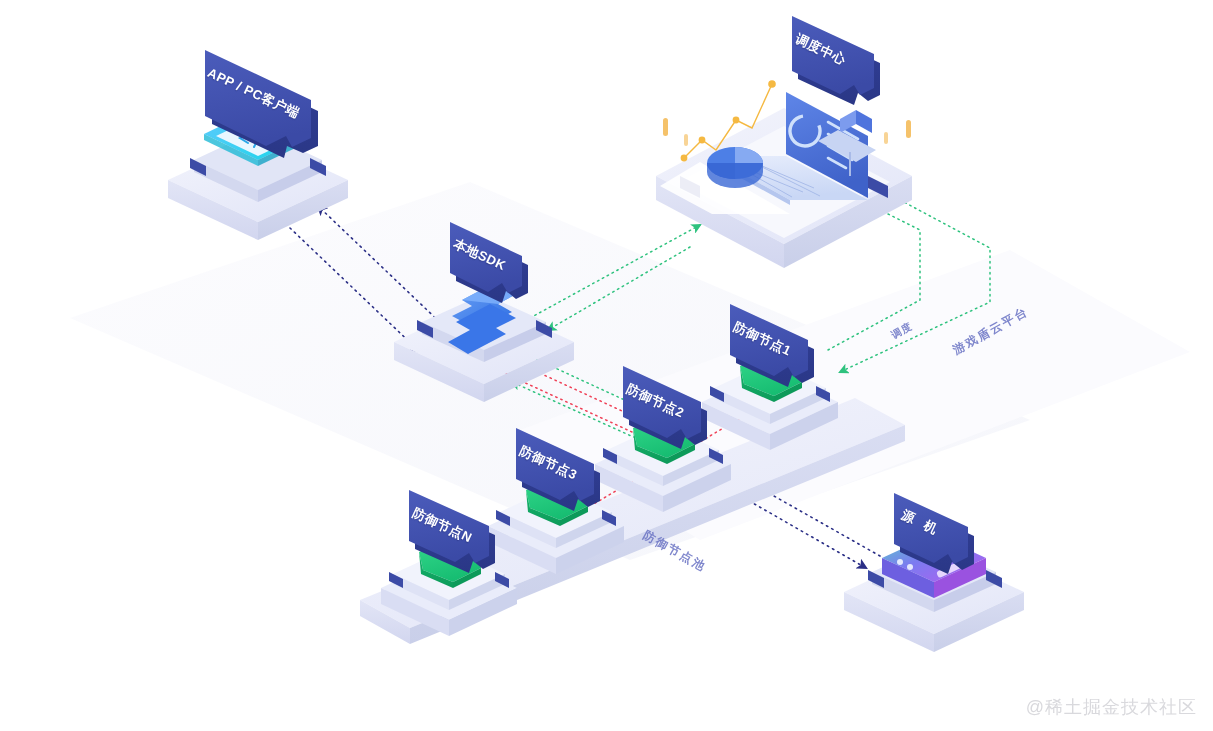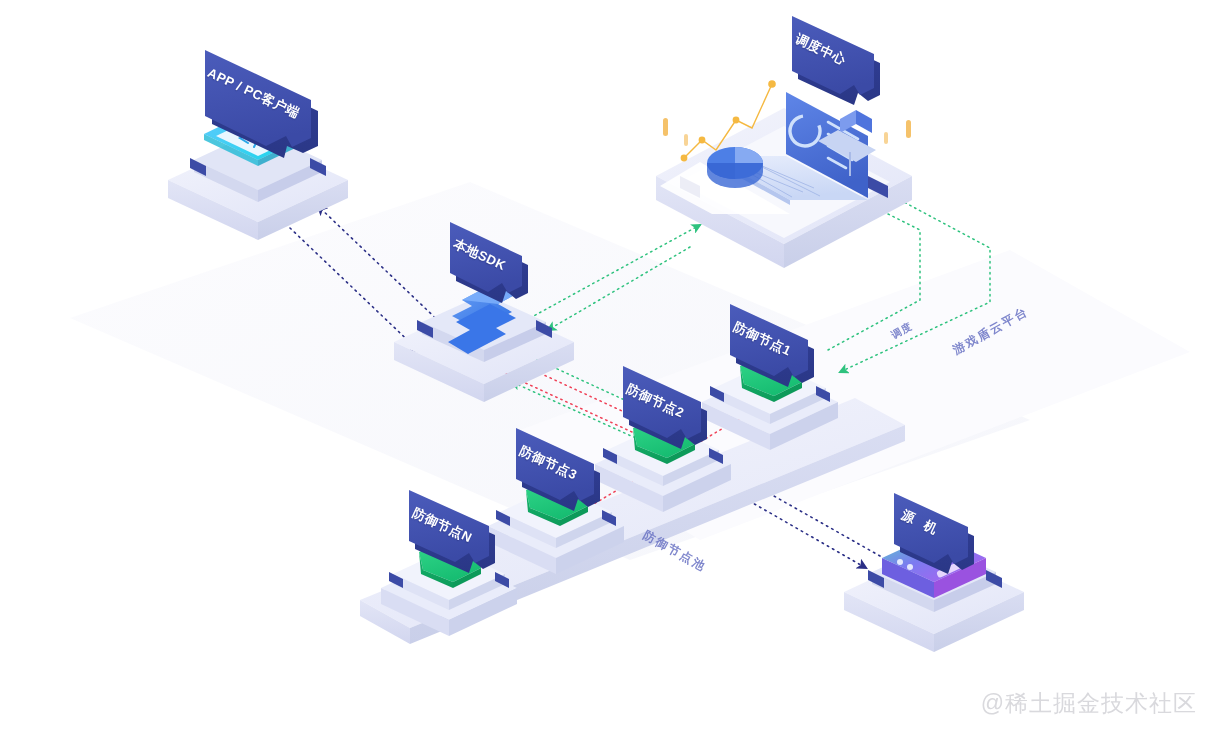--- a/index.html
+++ b/index.html
@@ -26,21 +26,21 @@
     font-size:12px;
     font-weight:600;
     letter-spacing:2px;
     white-space:nowrap;
     opacity:.85;
   }
   .watermark{
     position:absolute;
     right:16px;bottom:12px;
     color:#d9d9dd;
-    font-size:23px;
+    font-size:18px;
     letter-spacing:1px;
     white-space:nowrap;
     user-select:none;
   }
 </style>
 </head>
 <body>
 
 <div id="stage">
 

